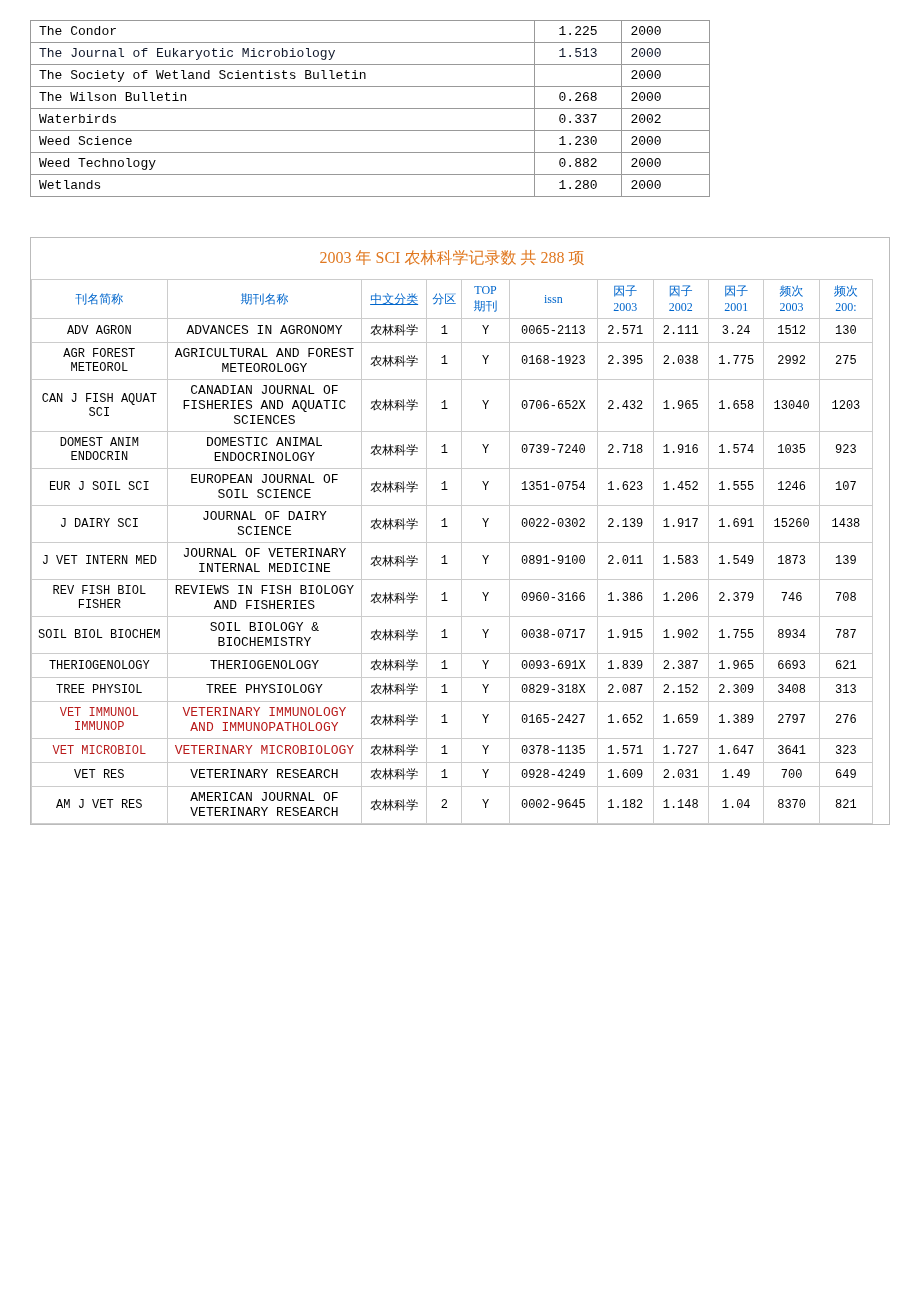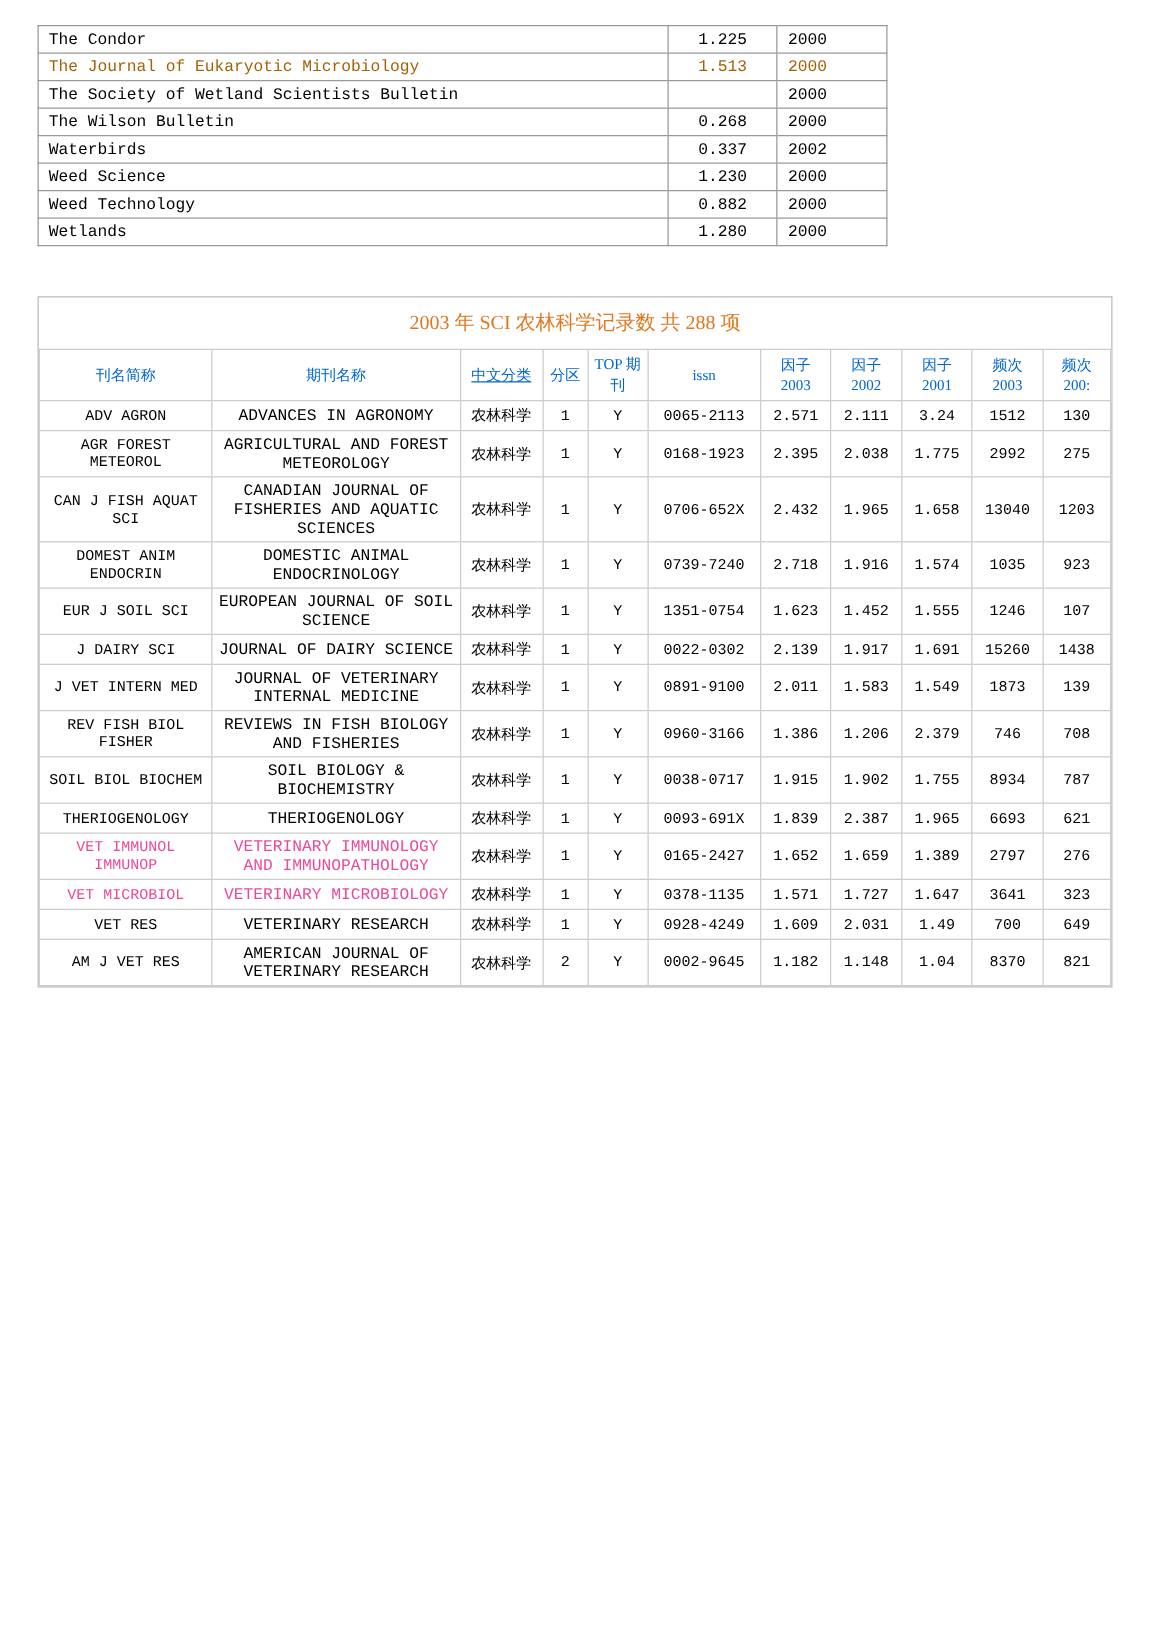--- a/index.html
+++ b/index.html
@@ -20,26 +20,26 @@
       width: 680px;
     }
     .top-table td {
       border: 1px solid #999;
       padding: 3px 8px;
       white-space: nowrap;
     }
     .top-table td.name-col { width: 460px; }
     .top-table td.num-col { width: 80px; text-align: center; }
     .top-table td.year-col { width: 80px; }
-    .highlight-orange { color: #a16207; }
+    .highlight-orange { color: #0f172a; }
 
     
     .bottom-section {
       border: 1px solid #bbb;
-      padding: 10px 0 0 0;
+      padding: 10px 16px 0 0;
     }
     .section-title {
       text-align: center;
       color: #e07820;
       font-size: 16px;
       font-family: 'SimSun', serif;
       font-weight: normal;
       margin-bottom: 10px;
     }
     .main-table {
@@ -57,21 +57,21 @@
       font-weight: normal;
       color: #0066cc;
       background: #fff;
       font-family: 'SimSun', serif;
     }
     .main-table td {
       font-family: 'Courier New', Courier, monospace;
     }
     .main-table td.name-abbr { text-align: center; }
     .main-table td.journal-full { text-align: center; font-size: 13px; }
-    .orange-text { color: #ec4899; }
+    .orange-text { color: #b91c1c; }
     .col-abbr { width: 115px; }
     .col-full { width: 165px; }
     .col-cn { width: 55px; text-decoration: underline; }
     .col-zone { width: 30px; }
     .col-top { width: 40px; }
     .col-issn { width: 75px; }
     .col-f03 { width: 45px; }
     .col-f02 { width: 45px; }
     .col-f01 { width: 45px; }
     .col-freq03 { width: 45px; }
@@ -270,20 +270,33 @@
           <td>1</td>
           <td>Y</td>
           <td>0093-691X</td>
           <td>1.839</td>
           <td>2.387</td>
           <td>1.965</td>
           <td>6693</td>
           <td>621</td>
         </tr>
         <tr>
+          <td class="name-abbr">TREE PHYSIOL</td>
+          <td class="journal-full">TREE PHYSIOLOGY</td>
+          <td>农林科学</td>
+          <td>1</td>
+          <td>Y</td>
+          <td>0829-318X</td>
+          <td>2.087</td>
+          <td>2.152</td>
+          <td>2.309</td>
+          <td>3408</td>
+          <td>313</td>
+        </tr>
+        <tr>
           <td class="name-abbr orange-text">VET IMMUNOL IMMUNOP</td>
           <td class="journal-full orange-text">VETERINARY IMMUNOLOGY AND IMMUNOPATHOLOGY</td>
           <td>农林科学</td>
           <td>1</td>
           <td>Y</td>
           <td>0165-2427</td>
           <td>1.652</td>
           <td>1.659</td>
           <td>1.389</td>
           <td>2797</td>

